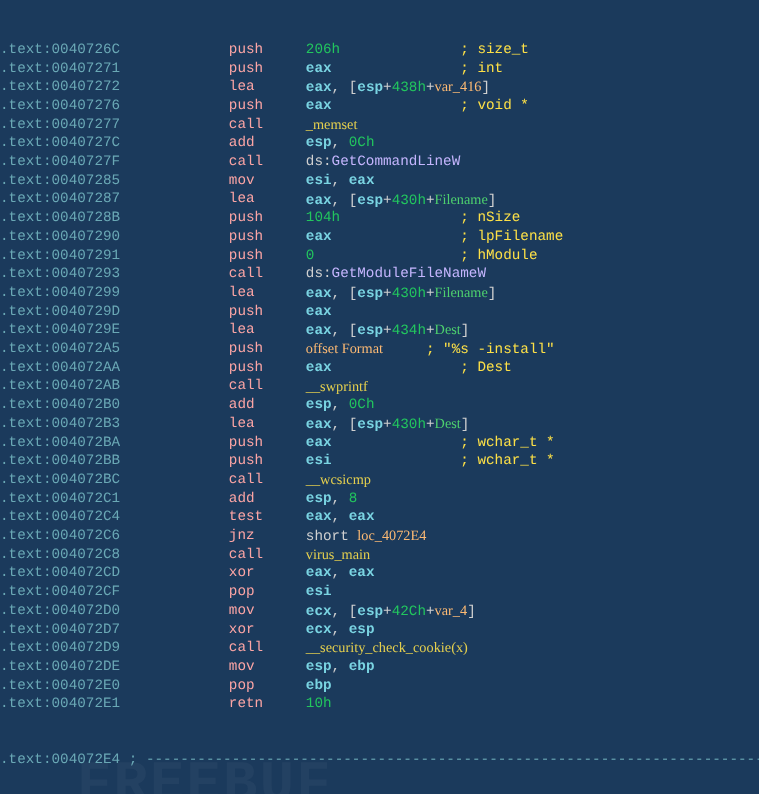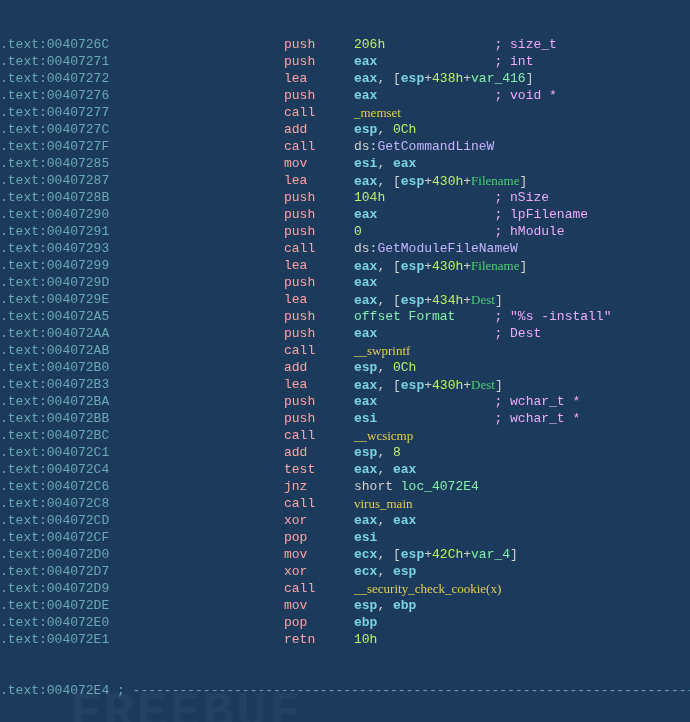--- a/index.html
+++ b/index.html
@@ -30,30 +30,30 @@
   .listing {
     position: relative;
     z-index: 1;
     white-space: pre;
     padding: 2px 0;
   }
   .row {
     display: flex;
     height: 17px;
   }
-  .col-addr { color: #6aa8b5; width: 284px; flex-shrink: 0; }
+  .col-addr { color: #6aa8b5; width: 208px; flex-shrink: 0; }
   .col-mnem { color: #fca5a5; width: 70px; flex-shrink: 0; }
   .col-ops  { flex: 1; }
   .c-reg   { color: #7ad4e2; font-weight: bold; }
-  .c-num   { color: #bef264; }
-  .c-off   { color: #86efac; }
+  .c-num   { color: #22c55e; }
+  .c-off   { color: #fdba74; font-family: Liberation Serif, serif; }
   .c-fn    { color: #e4cf4e; font-family: Liberation Serif, serif; }
   .c-fn2   { color: #c4b5fd; }
   .c-var   { color: #4dd06e; font-family: Liberation Serif, serif; }
-  .c-cmt   { color: #f0abfc; }
+  .c-cmt   { color: #fde047; }
   .sep { color: #6aa8b5; }
 </style>
 </head>
 <body>
 
 <div class="wm">FREEBUF</div>
 
 <div class="listing">
   <div id="block1"><div class="row"><span class="col-addr">.text:0040726C</span><span class="col-mnem">push</span><span class="col-ops"><span class="c-num">206h</span><span>              </span><span class="c-cmt">; size_t</span></span></div><div class="row"><span class="col-addr">.text:00407271</span><span class="col-mnem">push</span><span class="col-ops"><span class="c-reg">eax</span><span>               </span><span class="c-cmt">; int</span></span></div><div class="row"><span class="col-addr">.text:00407272</span><span class="col-mnem">lea</span><span class="col-ops"><span class="c-reg">eax</span><span>, [</span><span class="c-reg">esp</span><span>+</span><span class="c-num">438h</span><span>+</span><span class="c-off">var_416</span><span>]</span></span></div><div class="row"><span class="col-addr">.text:00407276</span><span class="col-mnem">push</span><span class="col-ops"><span class="c-reg">eax</span><span>               </span><span class="c-cmt">; void *</span></span></div><div class="row"><span class="col-addr">.text:00407277</span><span class="col-mnem">call</span><span class="col-ops"><span class="c-fn">_memset</span></span></div><div class="row"><span class="col-addr">.text:0040727C</span><span class="col-mnem">add</span><span class="col-ops"><span class="c-reg">esp</span><span>, </span><span class="c-num">0Ch</span></span></div><div class="row"><span class="col-addr">.text:0040727F</span><span class="col-mnem">call</span><span class="col-ops"><span>ds:</span><span class="c-fn2">GetCommandLineW</span></span></div><div class="row"><span class="col-addr">.text:00407285</span><span class="col-mnem">mov</span><span class="col-ops"><span class="c-reg">esi</span><span>, </span><span class="c-reg">eax</span></span></div><div class="row"><span class="col-addr">.text:00407287</span><span class="col-mnem">lea</span><span class="col-ops"><span class="c-reg">eax</span><span>, [</span><span class="c-reg">esp</span><span>+</span><span class="c-num">430h</span><span>+</span><span class="c-var">Filename</span><span>]</span></span></div><div class="row"><span class="col-addr">.text:0040728B</span><span class="col-mnem">push</span><span class="col-ops"><span class="c-num">104h</span><span>              </span><span class="c-cmt">; nSize</span></span></div><div class="row"><span class="col-addr">.text:00407290</span><span class="col-mnem">push</span><span class="col-ops"><span class="c-reg">eax</span><span>               </span><span class="c-cmt">; lpFilename</span></span></div><div class="row"><span class="col-addr">.text:00407291</span><span class="col-mnem">push</span><span class="col-ops"><span class="c-num">0</span><span>                 </span><span class="c-cmt">; hModule</span></span></div><div class="row"><span class="col-addr">.text:00407293</span><span class="col-mnem">call</span><span class="col-ops"><span>ds:</span><span class="c-fn2">GetModuleFileNameW</span></span></div><div class="row"><span class="col-addr">.text:00407299</span><span class="col-mnem">lea</span><span class="col-ops"><span class="c-reg">eax</span><span>, [</span><span class="c-reg">esp</span><span>+</span><span class="c-num">430h</span><span>+</span><span class="c-var">Filename</span><span>]</span></span></div><div class="row"><span class="col-addr">.text:0040729D</span><span class="col-mnem">push</span><span class="col-ops"><span class="c-reg">eax</span></span></div><div class="row"><span class="col-addr">.text:0040729E</span><span class="col-mnem">lea</span><span class="col-ops"><span class="c-reg">eax</span><span>, [</span><span class="c-reg">esp</span><span>+</span><span class="c-num">434h</span><span>+</span><span class="c-var">Dest</span><span>]</span></span></div><div class="row"><span class="col-addr">.text:004072A5</span><span class="col-mnem">push</span><span class="col-ops"><span class="c-off">offset Format</span><span>     </span><span class="c-cmt">; "%s -install"</span></span></div><div class="row"><span class="col-addr">.text:004072AA</span><span class="col-mnem">push</span><span class="col-ops"><span class="c-reg">eax</span><span>               </span><span class="c-cmt">; Dest</span></span></div><div class="row"><span class="col-addr">.text:004072AB</span><span class="col-mnem">call</span><span class="col-ops"><span class="c-fn">__swprintf</span></span></div><div class="row"><span class="col-addr">.text:004072B0</span><span class="col-mnem">add</span><span class="col-ops"><span class="c-reg">esp</span><span>, </span><span class="c-num">0Ch</span></span></div><div class="row"><span class="col-addr">.text:004072B3</span><span class="col-mnem">lea</span><span class="col-ops"><span class="c-reg">eax</span><span>, [</span><span class="c-reg">esp</span><span>+</span><span class="c-num">430h</span><span>+</span><span class="c-var">Dest</span><span>]</span></span></div><div class="row"><span class="col-addr">.text:004072BA</span><span class="col-mnem">push</span><span class="col-ops"><span class="c-reg">eax</span><span>               </span><span class="c-cmt">; wchar_t *</span></span></div><div class="row"><span class="col-addr">.text:004072BB</span><span class="col-mnem">push</span><span class="col-ops"><span class="c-reg">esi</span><span>               </span><span class="c-cmt">; wchar_t *</span></span></div><div class="row"><span class="col-addr">.text:004072BC</span><span class="col-mnem">call</span><span class="col-ops"><span class="c-fn">__wcsicmp</span></span></div><div class="row"><span class="col-addr">.text:004072C1</span><span class="col-mnem">add</span><span class="col-ops"><span class="c-reg">esp</span><span>, </span><span class="c-num">8</span></span></div><div class="row"><span class="col-addr">.text:004072C4</span><span class="col-mnem">test</span><span class="col-ops"><span class="c-reg">eax</span><span>, </span><span class="c-reg">eax</span></span></div><div class="row"><span class="col-addr">.text:004072C6</span><span class="col-mnem">jnz</span><span class="col-ops"><span>short </span><span class="c-off">loc_4072E4</span></span></div><div class="row"><span class="col-addr">.text:004072C8</span><span class="col-mnem">call</span><span class="col-ops"><span class="c-fn">virus_main</span></span></div><div class="row"><span class="col-addr">.text:004072CD</span><span class="col-mnem">xor</span><span class="col-ops"><span class="c-reg">eax</span><span>, </span><span class="c-reg">eax</span></span></div><div class="row"><span class="col-addr">.text:004072CF</span><span class="col-mnem">pop</span><span class="col-ops"><span class="c-reg">esi</span></span></div><div class="row"><span class="col-addr">.text:004072D0</span><span class="col-mnem">mov</span><span class="col-ops"><span class="c-reg">ecx</span><span>, [</span><span class="c-reg">esp</span><span>+</span><span class="c-num">42Ch</span><span>+</span><span class="c-off">var_4</span><span>]</span></span></div><div class="row"><span class="col-addr">.text:004072D7</span><span class="col-mnem">xor</span><span class="col-ops"><span class="c-reg">ecx</span><span>, </span><span class="c-reg">esp</span></span></div><div class="row"><span class="col-addr">.text:004072D9</span><span class="col-mnem">call</span><span class="col-ops"><span class="c-fn">__security_check_cookie(x)</span></span></div><div class="row"><span class="col-addr">.text:004072DE</span><span class="col-mnem">mov</span><span class="col-ops"><span class="c-reg">esp</span><span>, </span><span class="c-reg">ebp</span></span></div><div class="row"><span class="col-addr">.text:004072E0</span><span class="col-mnem">pop</span><span class="col-ops"><span class="c-reg">ebp</span></span></div><div class="row"><span class="col-addr">.text:004072E1</span><span class="col-mnem">retn</span><span class="col-ops"><span class="c-num">10h</span></span></div></div>
   <div class="row">

